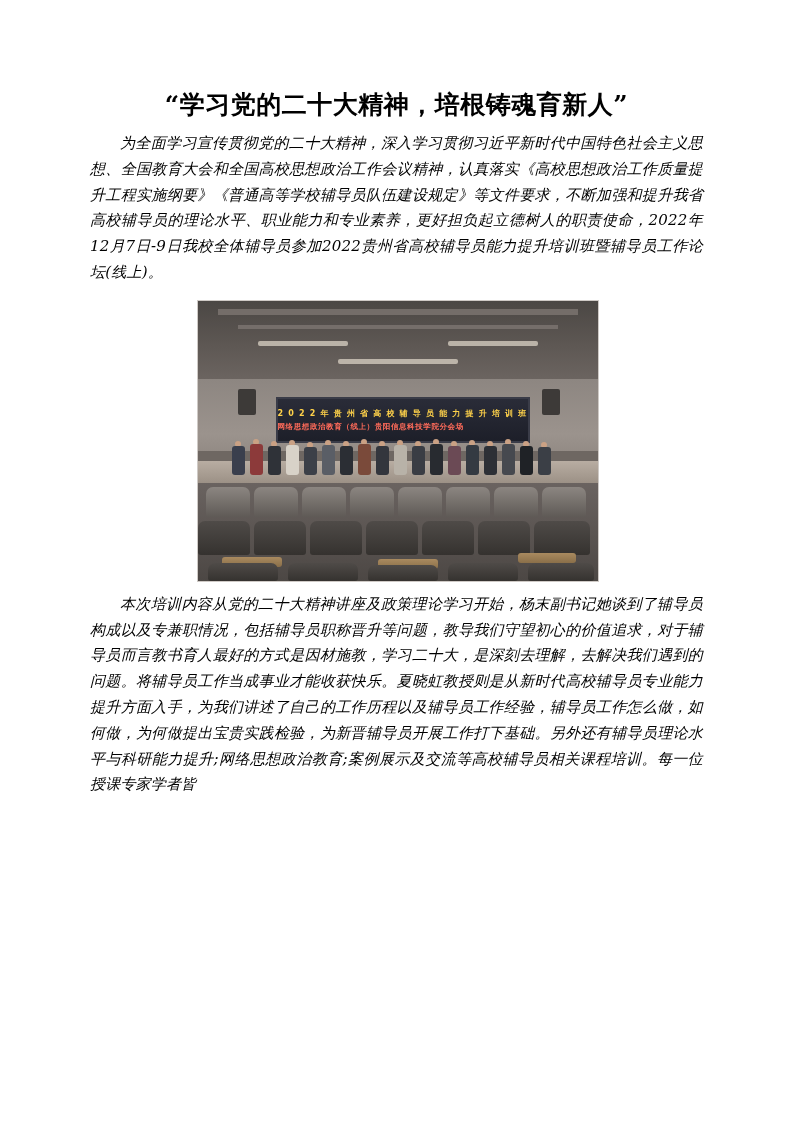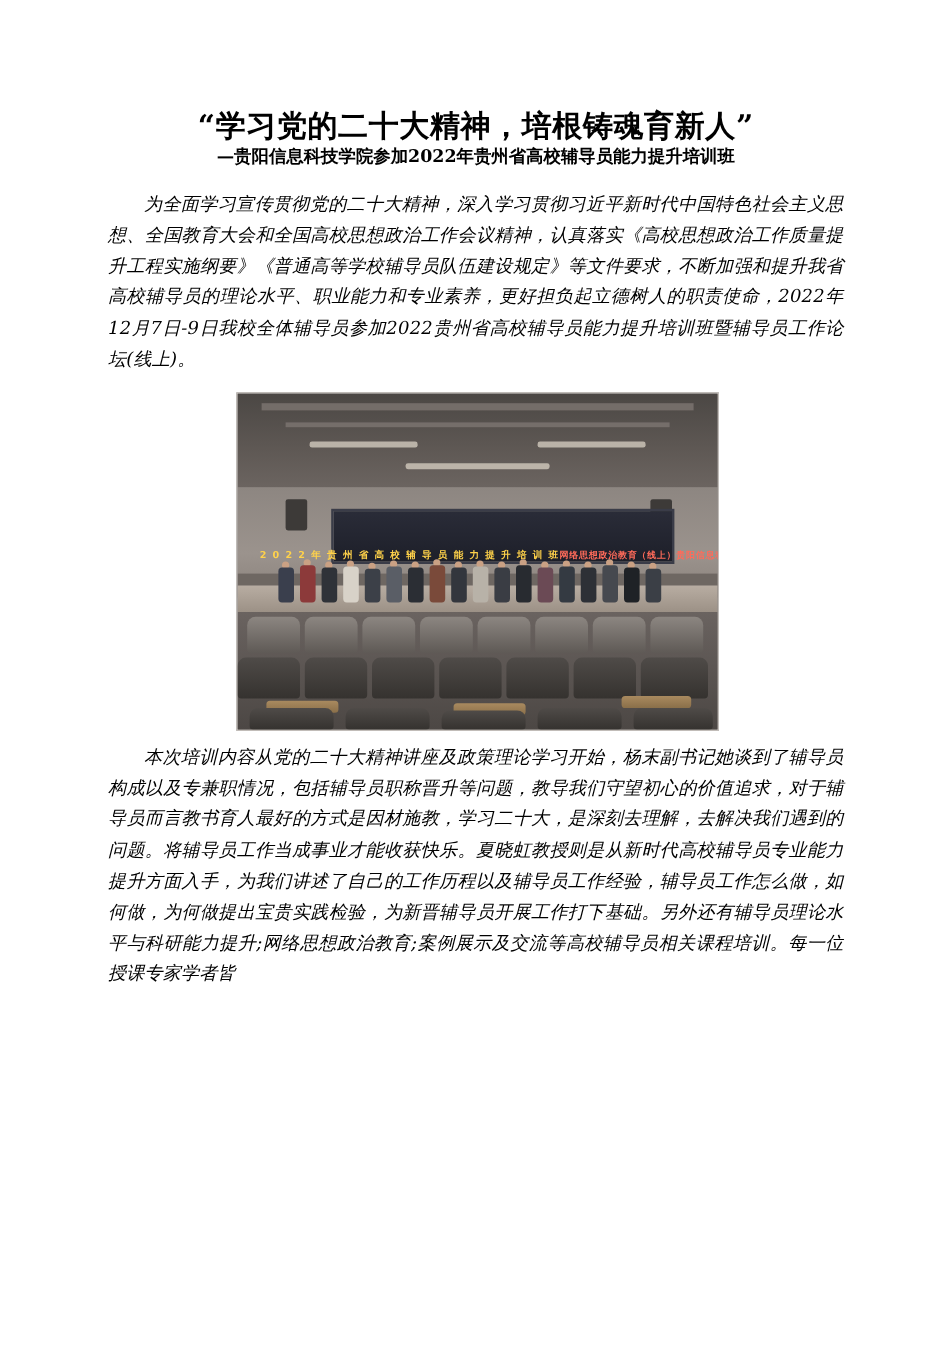--- a/index.html
+++ b/index.html
@@ -21,21 +21,21 @@
     box-sizing: border-box;
     padding: 60px 90px 40px 90px;
     background: #fff;
   }
   .doc-title {
     text-align: center;
     font-size: 25px;
     font-weight: bold;
     letter-spacing: 0.5px;
     margin-top: 28px;
-    margin-bottom: 0;
+    margin-bottom: 10px;
     font-family: "DejaVu Serif", "Liberation Serif", serif;
     color: #000;
   }
   .doc-subtitle {
     text-align: center;
     font-size: 14.5px;
     font-weight: bold;
     margin-bottom: 18px;
     color: #000;
     letter-spacing: 0px;
@@ -79,21 +79,21 @@
     background: linear-gradient(180deg,#8d8681 0%,#9b938d 60%,#8a827c 100%);
   }
   .ph-wallband {
     position:absolute; left:0; top:150px; width:100%; height:10px;
     background:#6e6762;
   }
   .ph-screen {
     position: absolute; left: 78px; top: 96px; width: 250px; height: 42px;
     background: linear-gradient(180deg,#2a2c38 0%,#1d1f29 100%);
     border: 2px solid #3a3c48;
-    display: flex; align-items: flex-end; justify-content: center; padding-left: 32px;
+    display: flex; flex-direction: column; align-items: flex-start; justify-content: center;
   }
   .ph-screen .l1 {
     color: #ffd24a; font-size: 8px; letter-spacing: 1.2px; font-weight: bold;
     font-family: "DejaVu Sans", "Liberation Sans", sans-serif; white-space: nowrap;
   }
   .ph-screen .l2 {
     color: #ff6b5a; font-size: 7.5px; letter-spacing: .6px; font-weight: bold;
     font-family: "DejaVu Sans", "Liberation Sans", sans-serif; white-space: nowrap; margin-top:3px;
   }
   .ph-speaker {
@@ -123,21 +123,20 @@
   .person .body {
     position:absolute; left:0; top:5px; width:100%; height:calc(100% - 5px); border-radius:3px;
   }
 </style>
 </head>
 <body>
 
 <div class="page">
 
   <div class="doc-title">“学习党的二十大精神，培根铸魂育新人”</div>
-  <div class="doc-subtitle">—贵阳信息科技学院参加2022年贵州省高校辅导员能力提升培训班</div>
 
   <p class="body-par">为全面学习宣传贯彻党的二十大精神，深入学习贯彻习近平新时代中国特色社会主义思想、全国教育大会和全国高校思想政治工作会议精神，认真落实《高校思想政治工作质量提升工程实施纲要》《普通高等学校辅导员队伍建设规定》等文件要求，不断加强和提升我省高校辅导员的理论水平、职业能力和专业素养，更好担负起立德树人的职责使命，2022年12月7日-9日我校全体辅导员参加2022贵州省高校辅导员能力提升培训班暨辅导员工作论坛(线上)。</p>
 
   <div class="figure">
     <div class="photo">
 
       <div class="ph-ceiling"></div>
       <div class="ph-ceilpanel" style="left:20px;width:360px;top:8px;"></div>
       <div class="ph-ceilpanel" style="left:40px;width:320px;top:24px;height:4px;"></div>
       <div class="ph-lightbar" style="left:60px;top:40px;width:90px;"></div>

